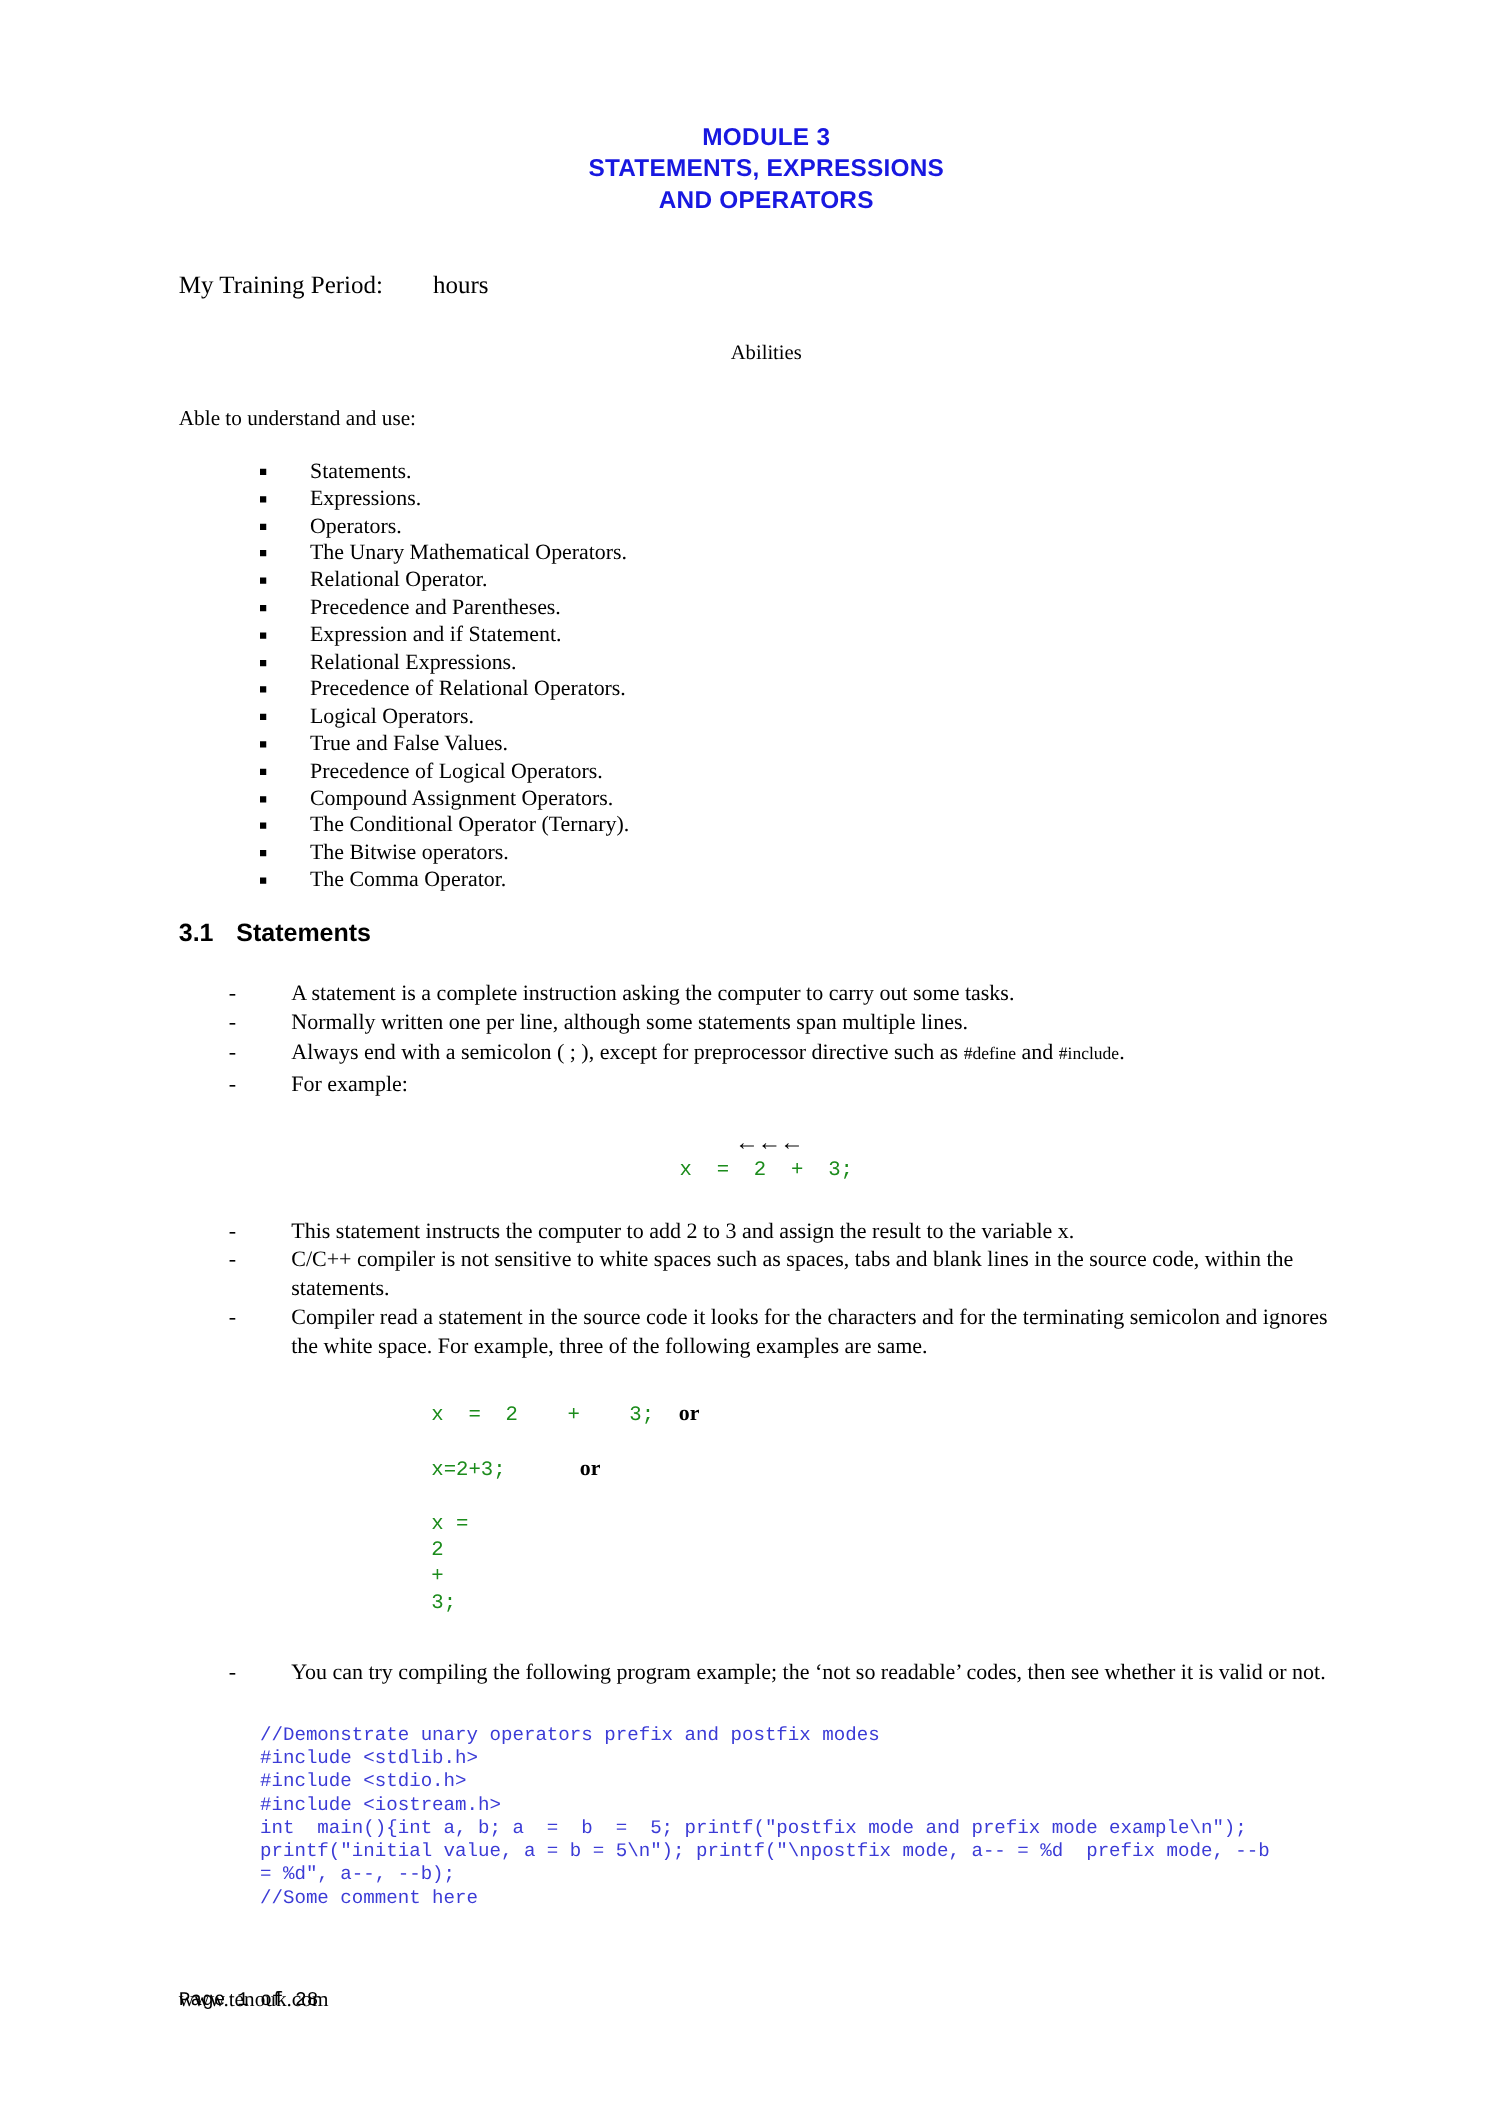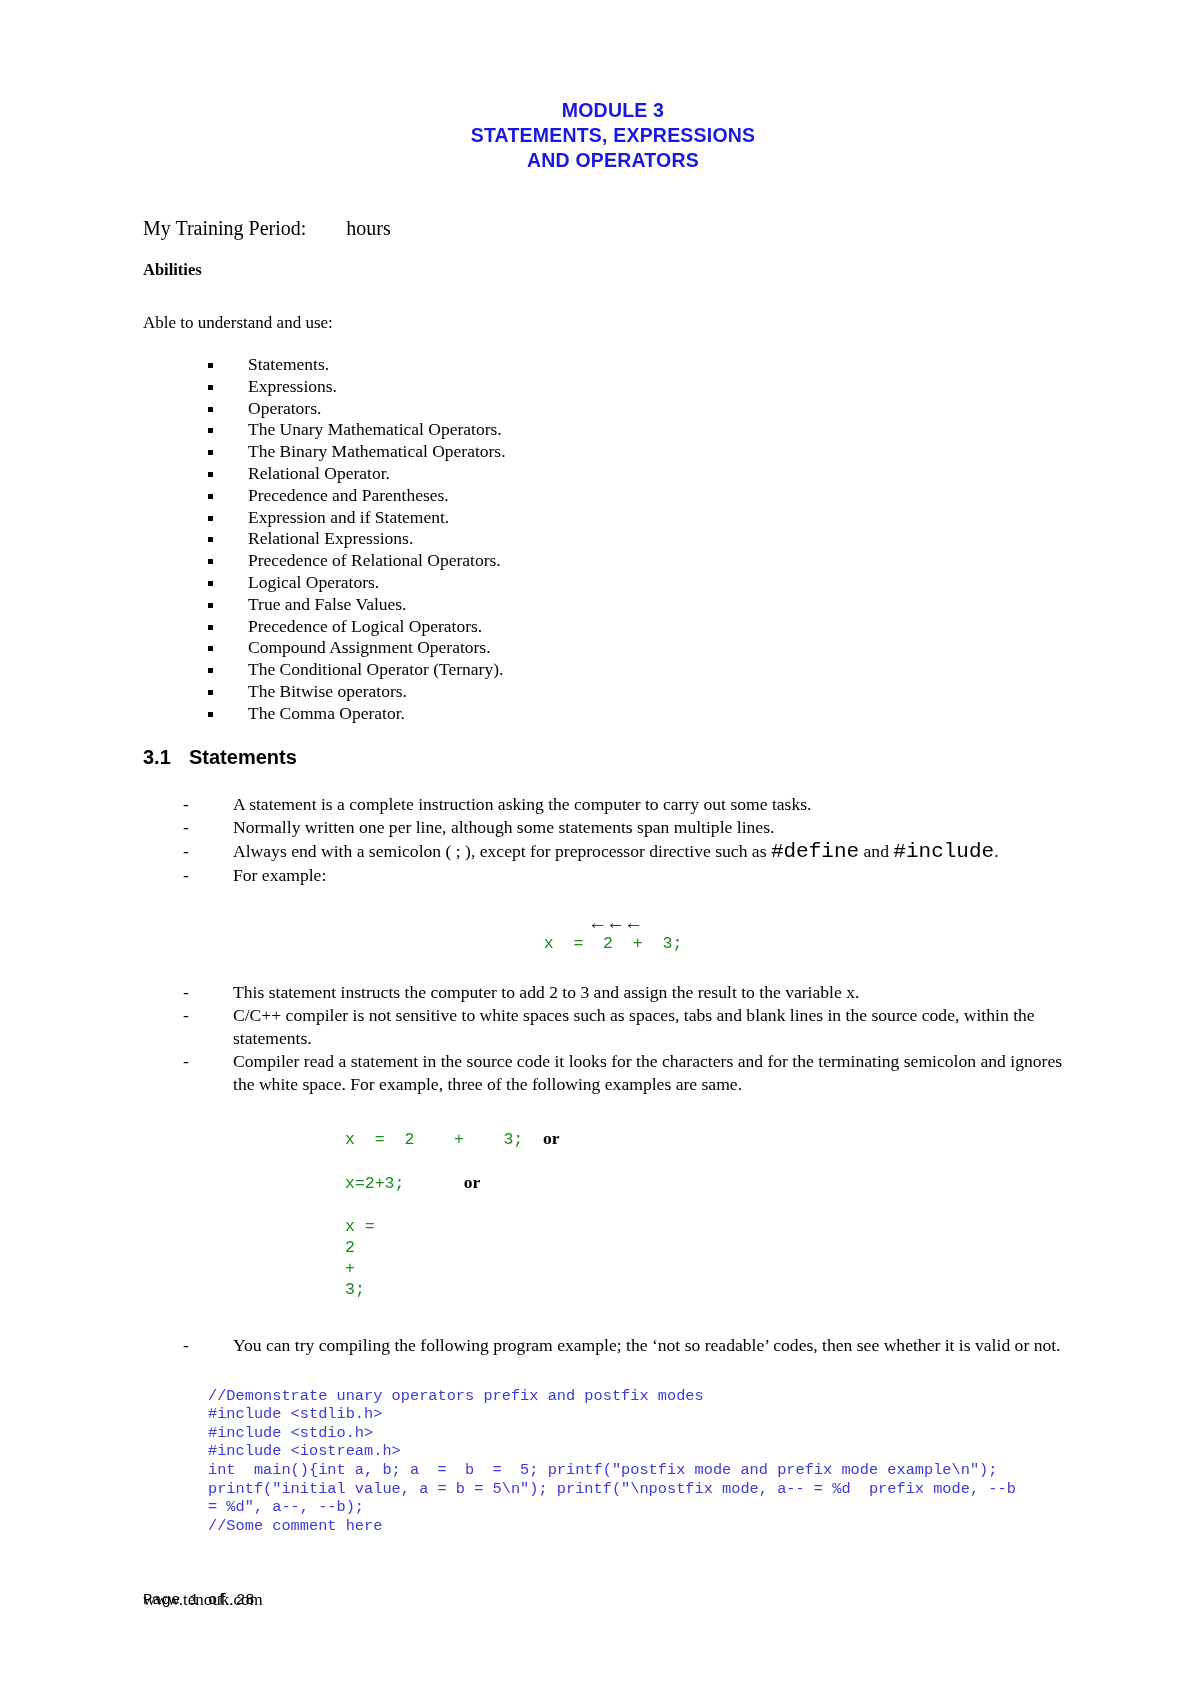--- a/index.html
+++ b/index.html
@@ -43,23 +43,24 @@
     font-size: 19px;
     line-height: 27px;
     margin: 0;
   }
   .training-line {
     margin-top: 42px;
     font-size: 20px;
     white-space: pre;
   }
   .abilities-head {
-    margin-top: 14px;
-    font-weight: bold;
+    margin-top: 26px;
+    font-weight: normal;
     font-size: 16.5px;
+    text-align: center;
   }
   .able-line {
     margin-top: 26px;
     font-size: 17px;
   }
 
   
   ul.bullets {
     list-style: none;
     margin: 18px 0 0 0;
@@ -103,22 +104,22 @@
     line-height: 22.5px;
     margin-bottom: 0px;
   }
   ul.dashes li .dsh {
     position: absolute;
     left: 40px;
     top: 0;
   }
   ul.dashes.spaced li { margin-bottom: 1px; }
   .mono-inline {
-    font-family: Liberation Mono, monospace;
-    font-size: 21px;
+    font-family: Liberation Serif, serif;
+    font-size: 14px;
   }
 
   
   .eval-block {
     margin-top: 26px;
     text-align: center;
   }
   .eval-arrows {
     font-size: 19px;
     line-height: 20px;
@@ -201,21 +202,20 @@
   <div class="para training-line">My Training Period:        hours</div>
 
   <div class="para abilities-head">Abilities</div>
   <div class="para able-line">Able to understand and use:</div>
 
   <ul class="bullets">
     <li><span class="bsq"></span><span>Statements.</span></li>
     <li><span class="bsq"></span><span>Expressions.</span></li>
     <li><span class="bsq"></span><span>Operators.</span></li>
     <li><span class="bsq"></span><span>The Unary Mathematical Operators.</span></li>
-    <li><span class="bsq"></span><span>The Binary Mathematical Operators.</span></li>
     <li><span class="bsq"></span><span>Relational Operator.</span></li>
     <li><span class="bsq"></span><span>Precedence and Parentheses.</span></li>
     <li><span class="bsq"></span><span>Expression and if Statement.</span></li>
     <li><span class="bsq"></span><span>Relational Expressions.</span></li>
     <li><span class="bsq"></span><span>Precedence of Relational Operators.</span></li>
     <li><span class="bsq"></span><span>Logical Operators.</span></li>
     <li><span class="bsq"></span><span>True and False Values.</span></li>
     <li><span class="bsq"></span><span>Precedence of Logical Operators.</span></li>
     <li><span class="bsq"></span><span>Compound Assignment Operators.</span></li>
     <li><span class="bsq"></span><span>The Conditional Operator (Ternary).</span></li>

